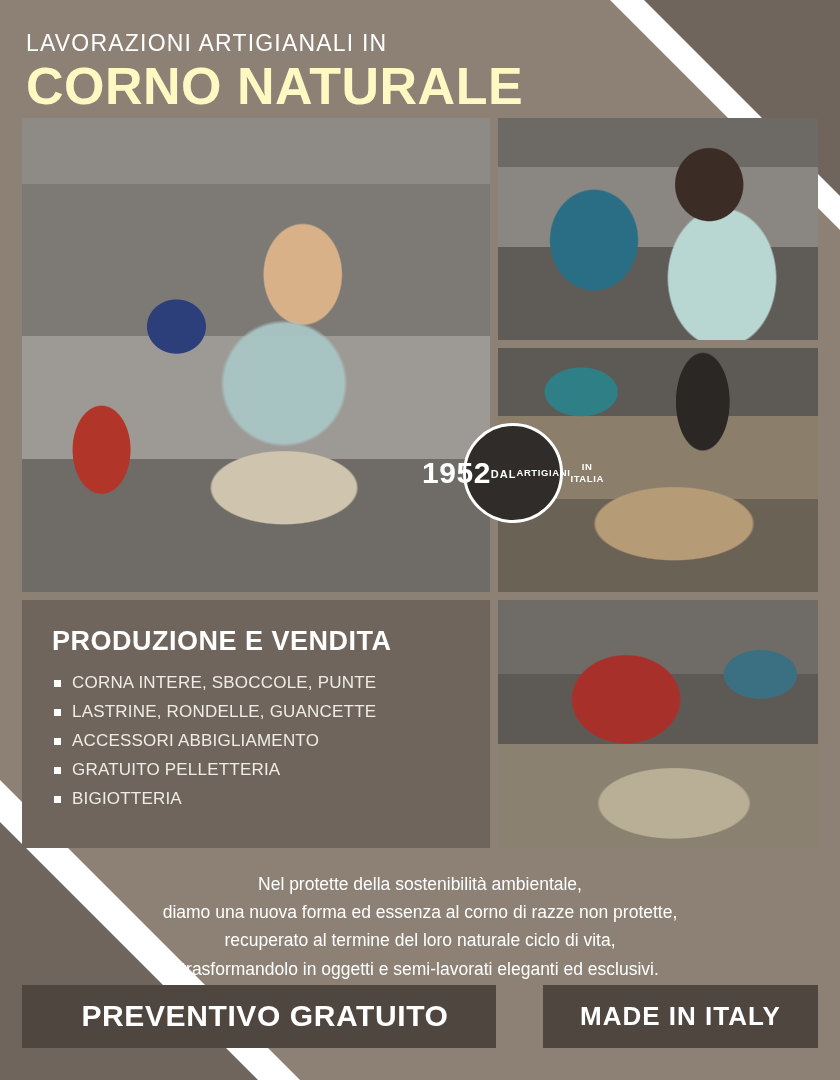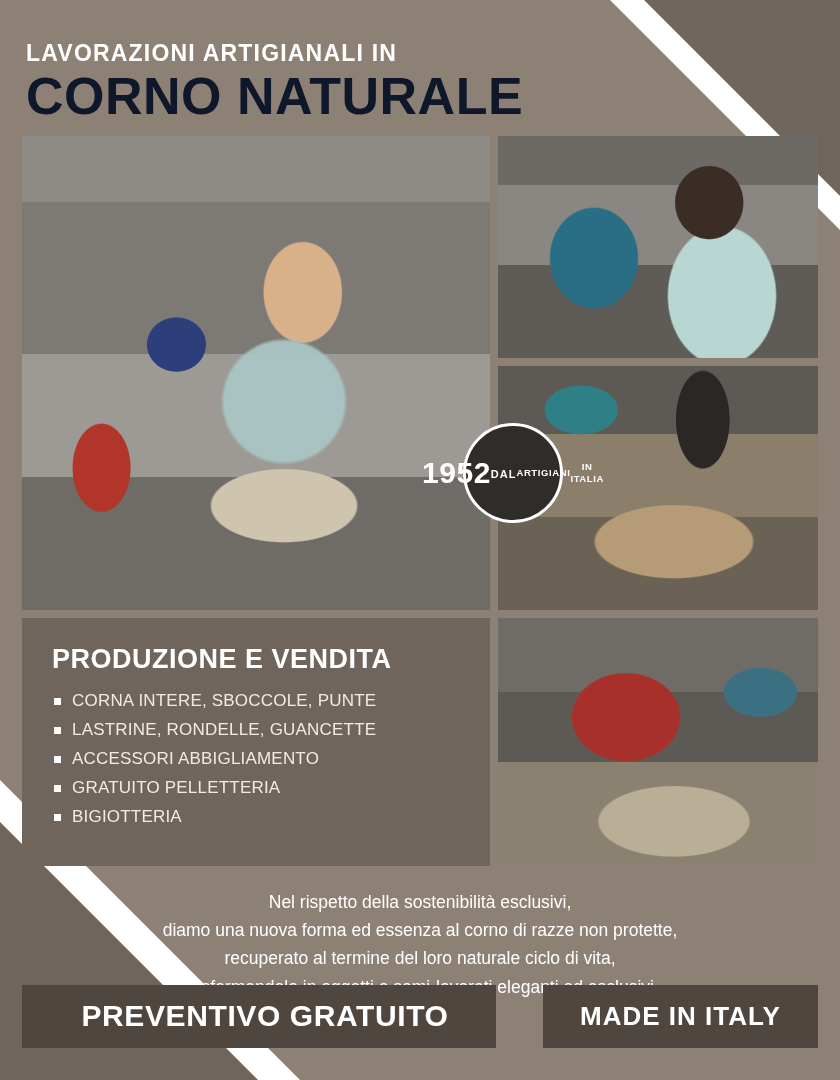--- a/index.html
+++ b/index.html
@@ -46,31 +46,31 @@
   .inner {
     position: absolute;
     left: 22px; top: 22px;
     width: 796px; height: 1036px;
     z-index: 5;
   }
   
   .hd-line1 {
     font-size: 23px;
     letter-spacing: 1.2px;
-    font-weight: 700;
-    color: #ffffff;
-    margin: 18px 0 0 4px;
+    font-weight: 400;
+    color: #ffffff;
+    margin: 8px 0 0 4px;
   }
   .hd-line2 {
     font-size: 52px;
     font-weight: 700;
     letter-spacing: 0.5px;
-    color: #0f172a;
+    color: #fef9c3;
     line-height: 1.05;
-    margin: 2px 0 12px 4px;
+    margin: 2px 0 4px 4px;
   }
   
   .grid {
     position: relative;
     width: 796px;
     height: 474px;
   }
   .ph {
     position: absolute;
     overflow: hidden;
@@ -278,21 +278,21 @@
 
     <div class="badge">
       <div class="yr">1952</div>
       <div class="dal">DAL</div>
       <div class="rule"></div>
       <div class="ar">ARTIGIANI</div>
       <div class="ar">IN ITALIA</div>
     </div>
 
     <div class="tagline">
-      <div>Nel rispetto della sostenibilità esclusivi,</div>
+      <div>Nel protette della sostenibilità ambientale,</div>
       <div>diamo una nuova forma ed essenza al corno di razze non protette,</div>
       <div>recuperato al termine del loro naturale ciclo di vita,</div>
       <div>trasformandolo in oggetti e semi-lavorati eleganti ed esclusivi.</div>
     </div>
 
     <div class="footer">
       <div class="cta">
         <div class="l2">PREVENTIVO GRATUITO</div>
       </div>
       <div class="made">MADE IN ITALY</div>

